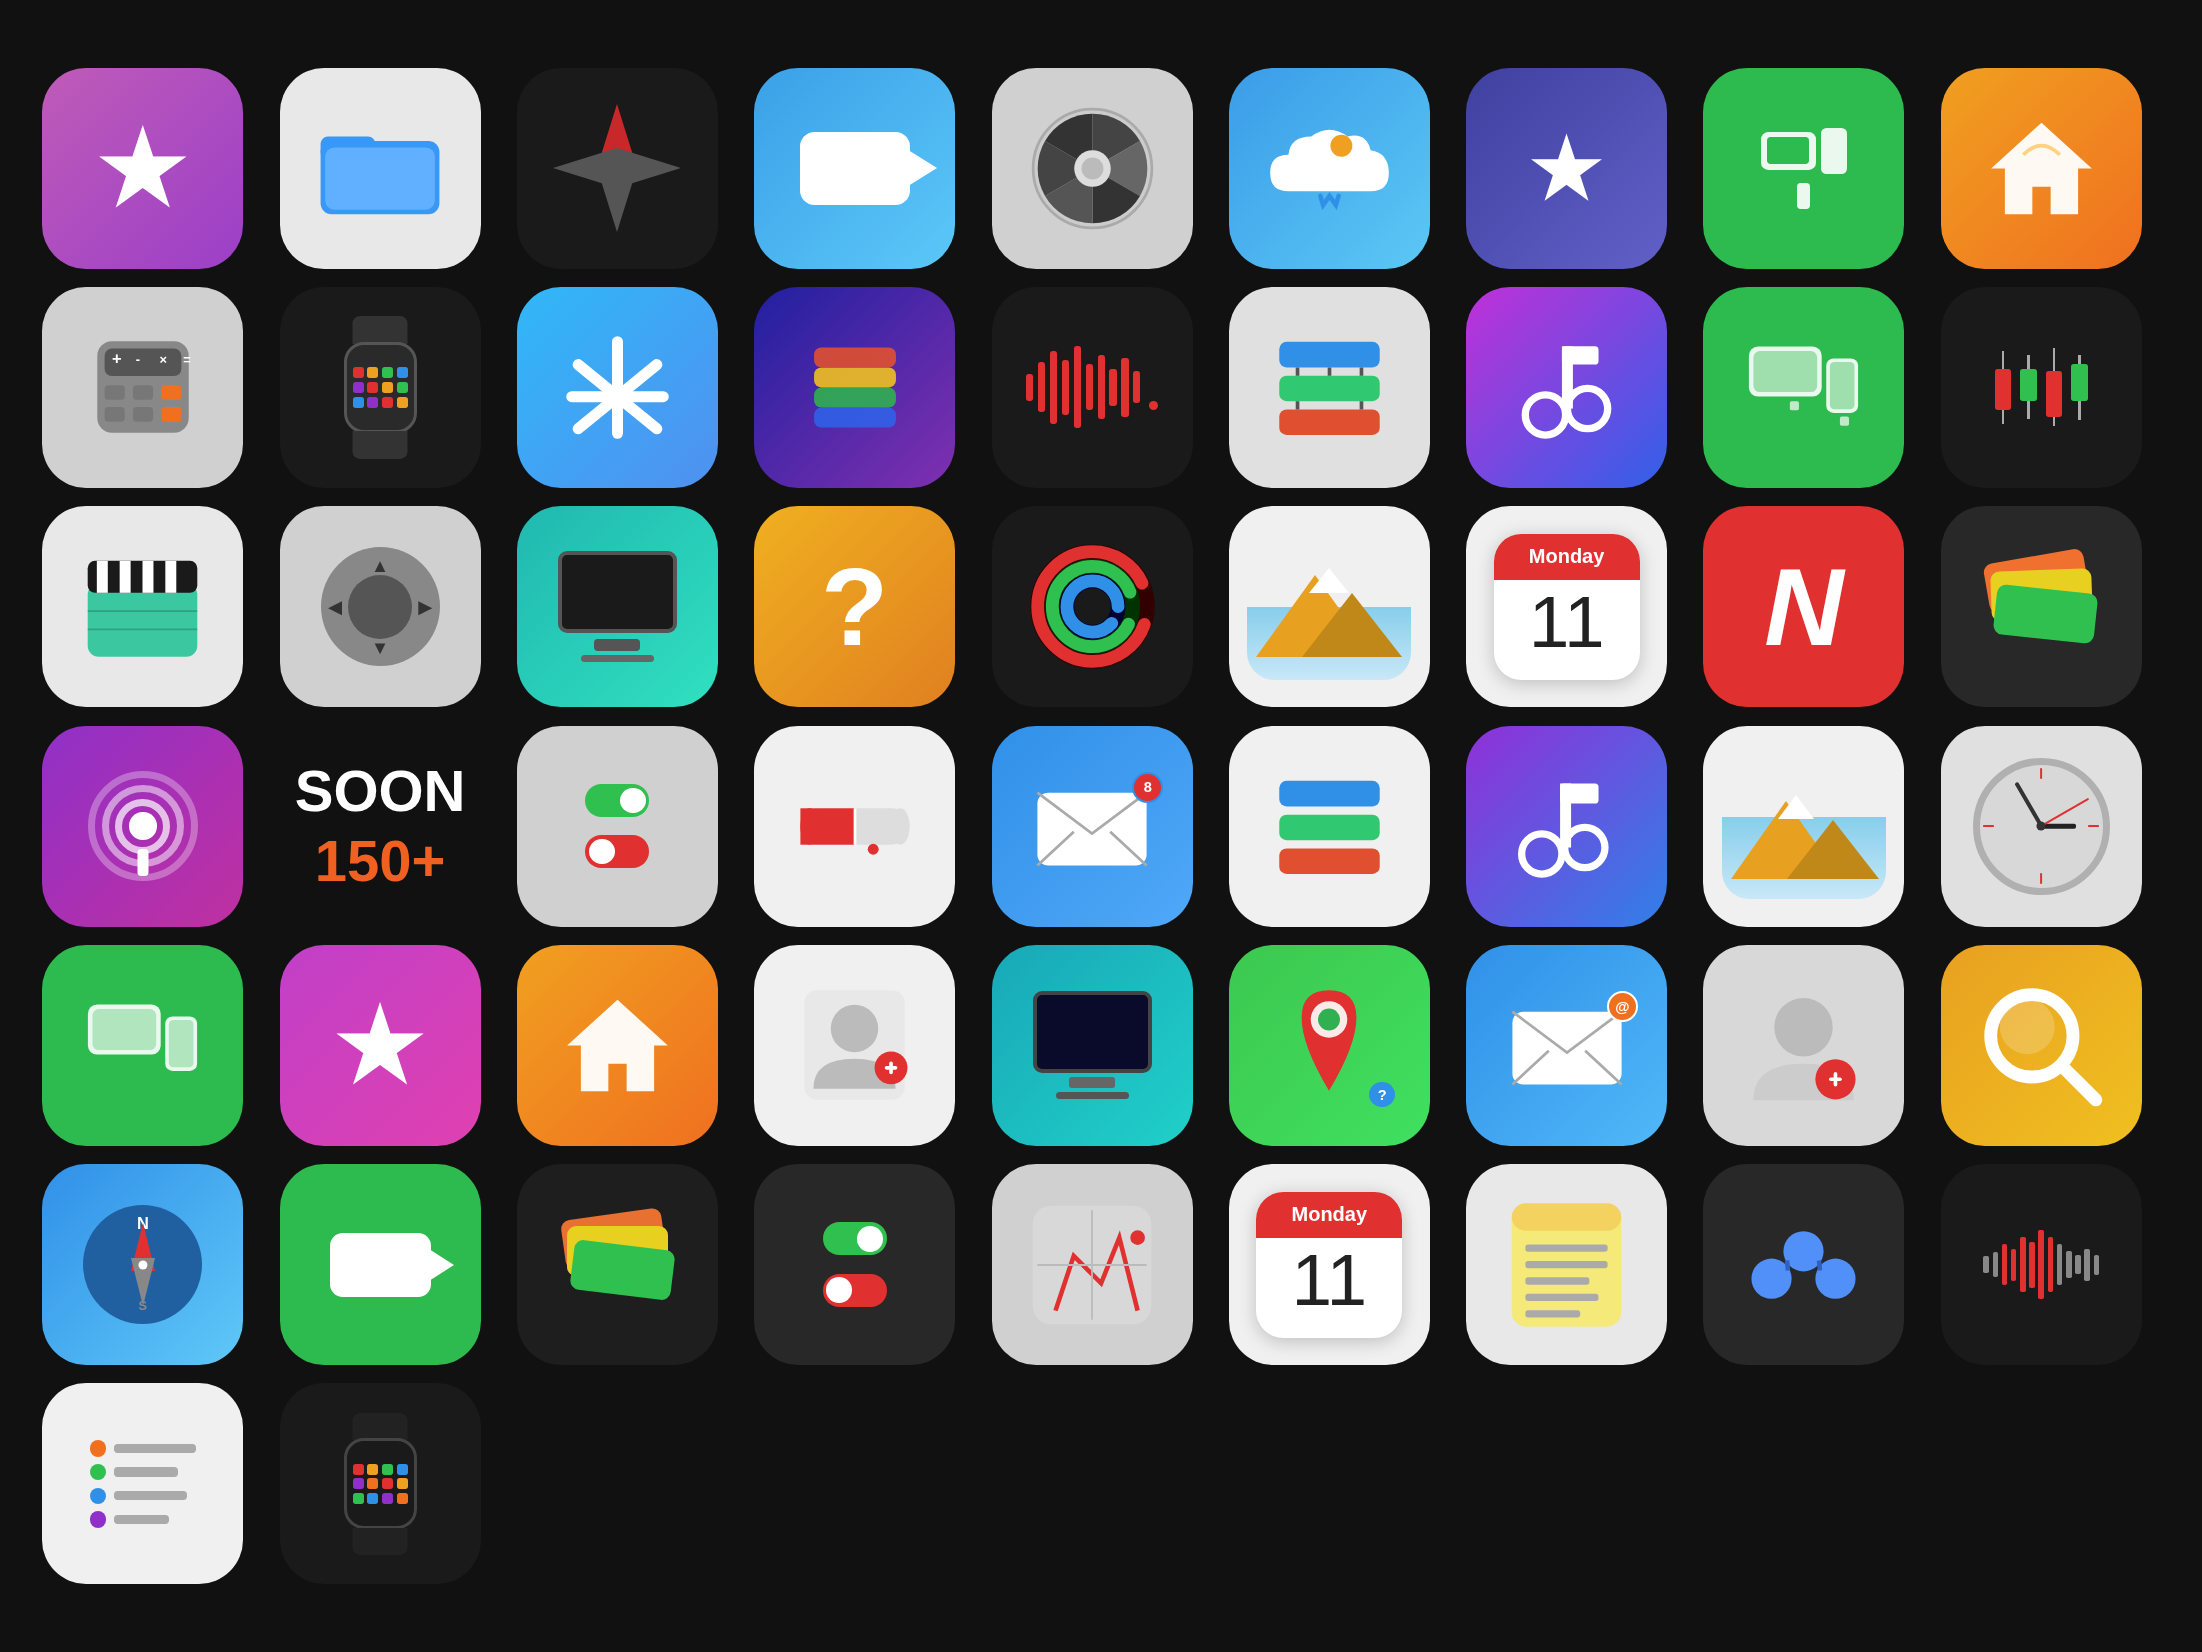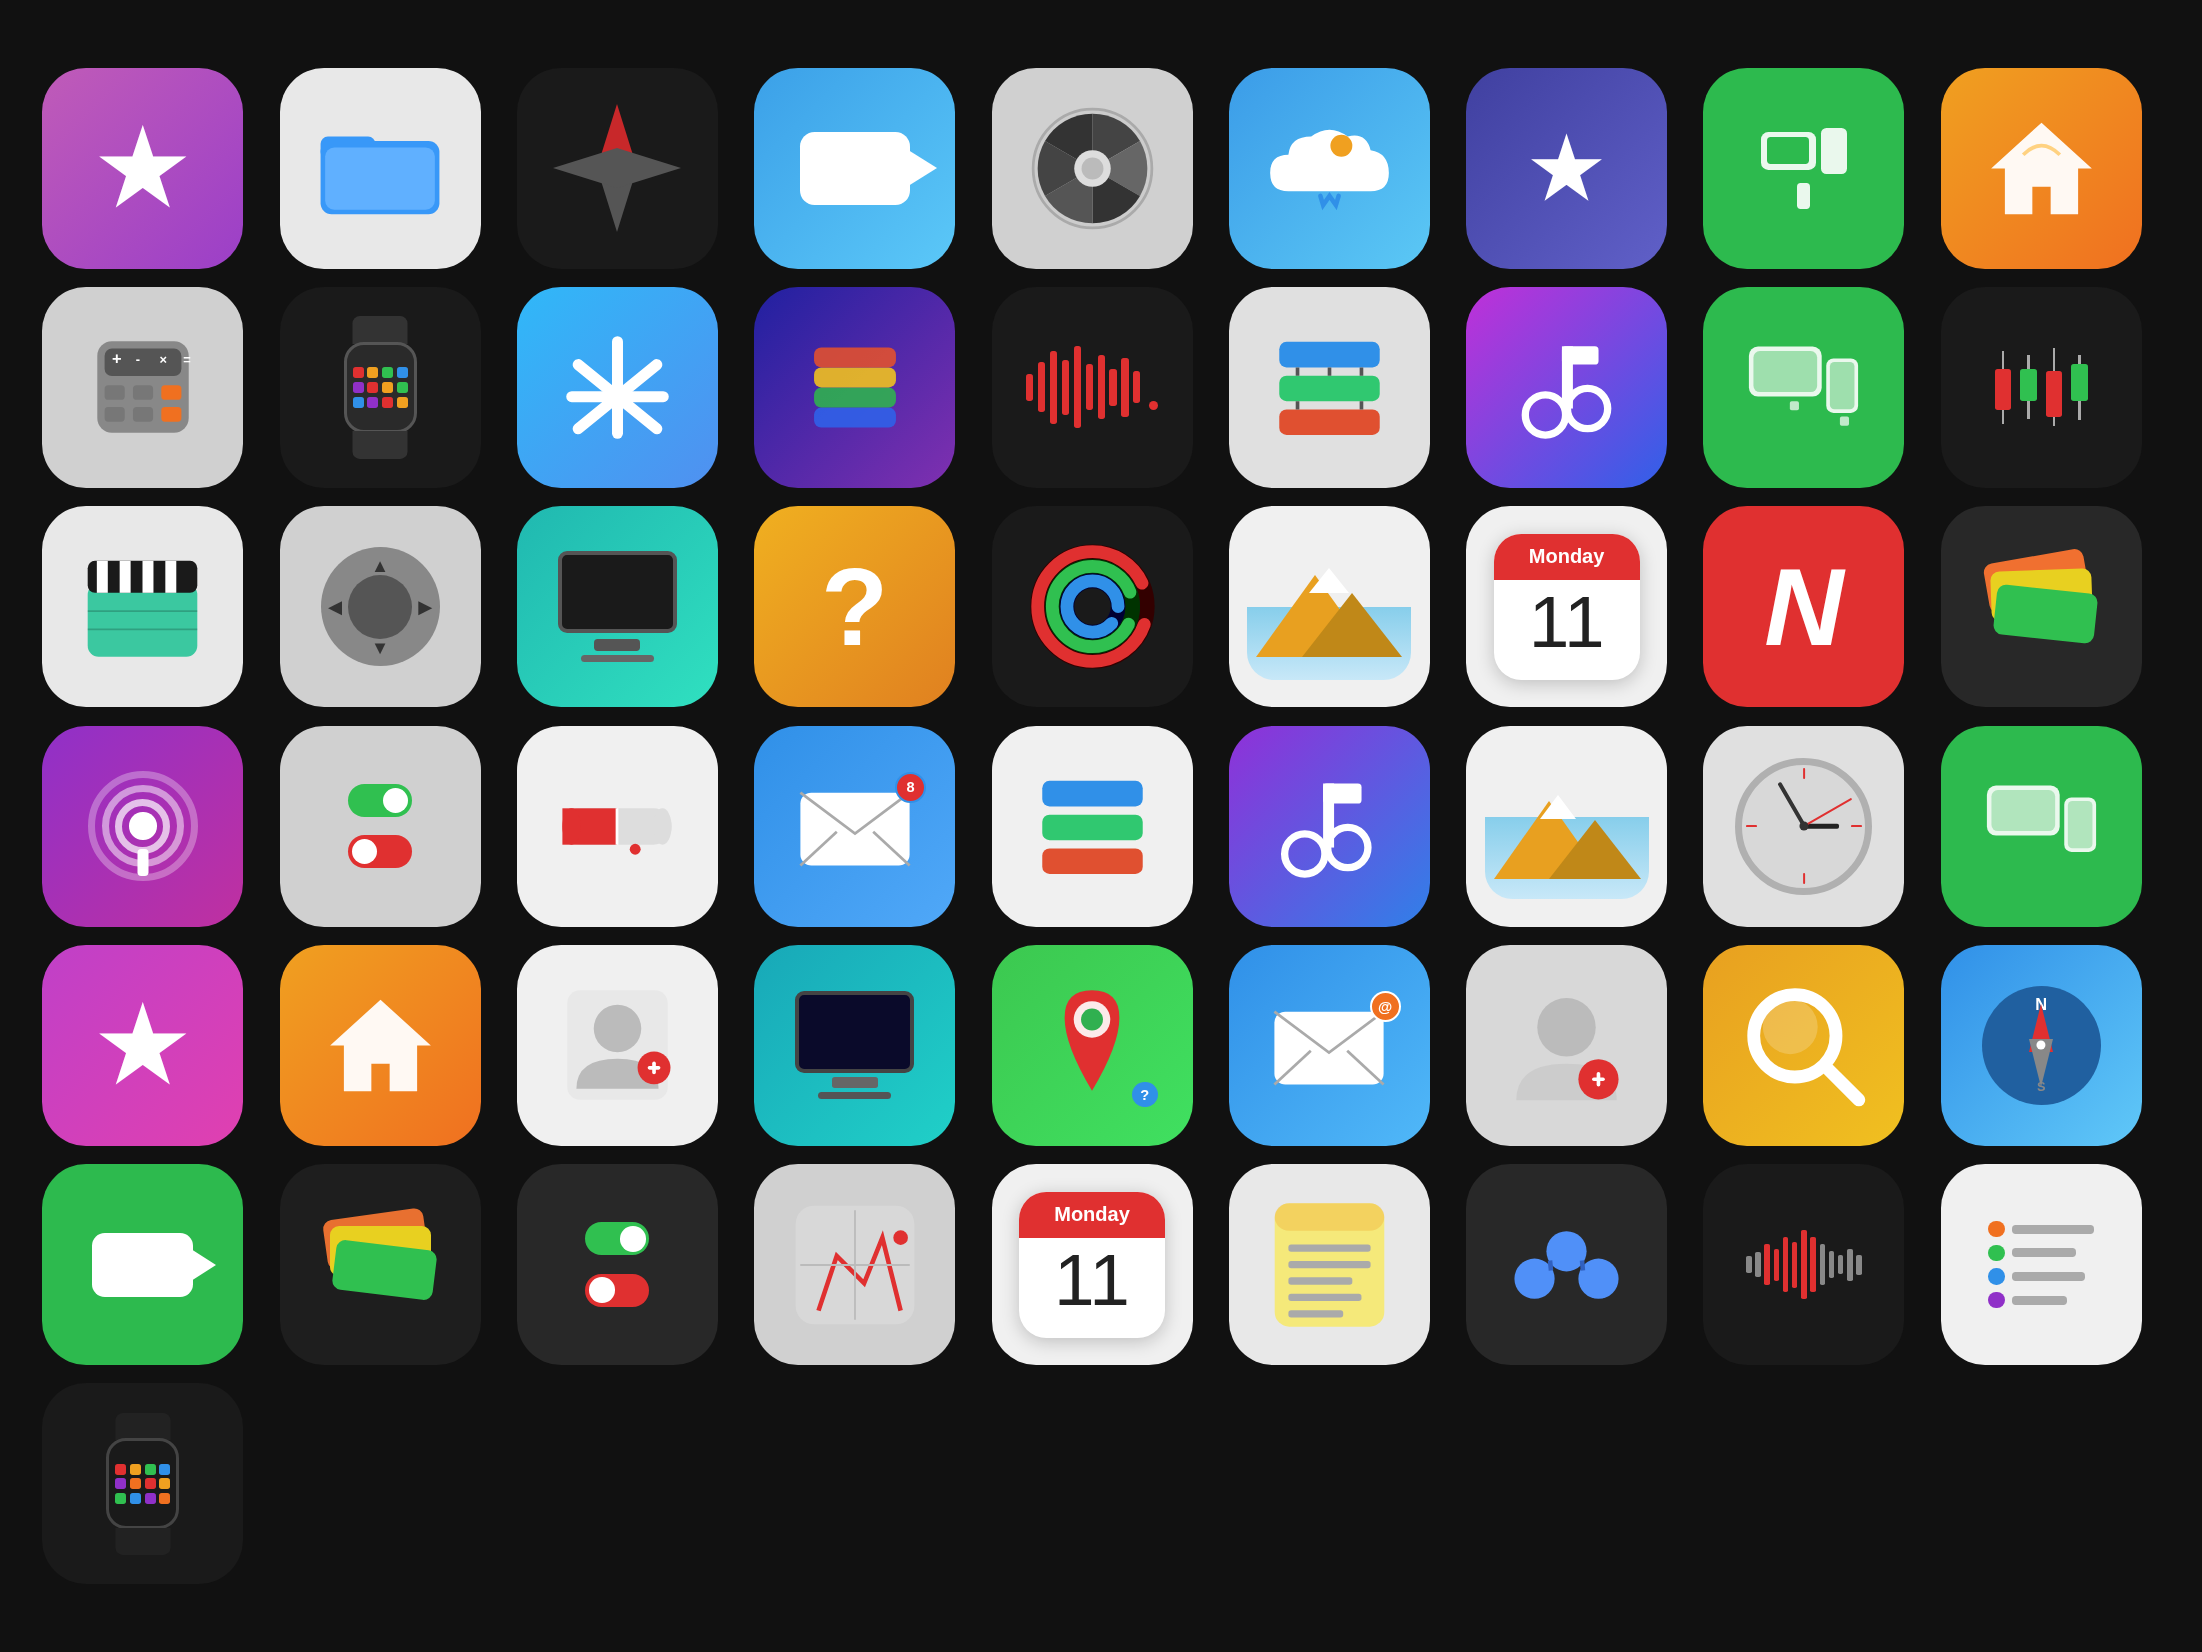--- a/index.html
+++ b/index.html
@@ -544,20 +544,26 @@
   <div class="icon icon-podcasts">
     <div style="position:relative;width:119px;height:119px;display:flex;align-items:center;justify-content:center;">
       <div style="position:absolute;width:110px;height:110px;border-radius:50%;border:7.3px solid rgba(255,255,255,0.3);"></div>
       <div style="position:absolute;width:82px;height:82px;border-radius:50%;border:7.3px solid rgba(255,255,255,0.5);"></div>
       <div style="position:absolute;width:55px;height:55px;border-radius:50%;border:7.3px solid rgba(255,255,255,0.7);"></div>
       <div style="position:absolute;width:27.4px;height:27.4px;border-radius:50%;background:white;"></div>
       <div style="position:absolute;bottom:9.1px;left:50%;transform:translateX(-50%);width:11px;height:27.4px;background:white;border-radius:3.7px;"></div>
     </div>
   </div>
 
+  <div class="icon icon-soon">
+    <div class="soon-text">
+      <span class="soon-main">SOON</span>
+      <span class="soon-num">150+</span>
+    </div>
+  </div>
 
   <div class="icon icon-toggles">
     <div class="toggles-box">
       <div class="toggle-row">
         <div class="toggle-track on">
             <div class="toggle-thumb on"></div>
           </div>
       </div>
       <div class="toggle-row">
         <div class="toggle-track off">

